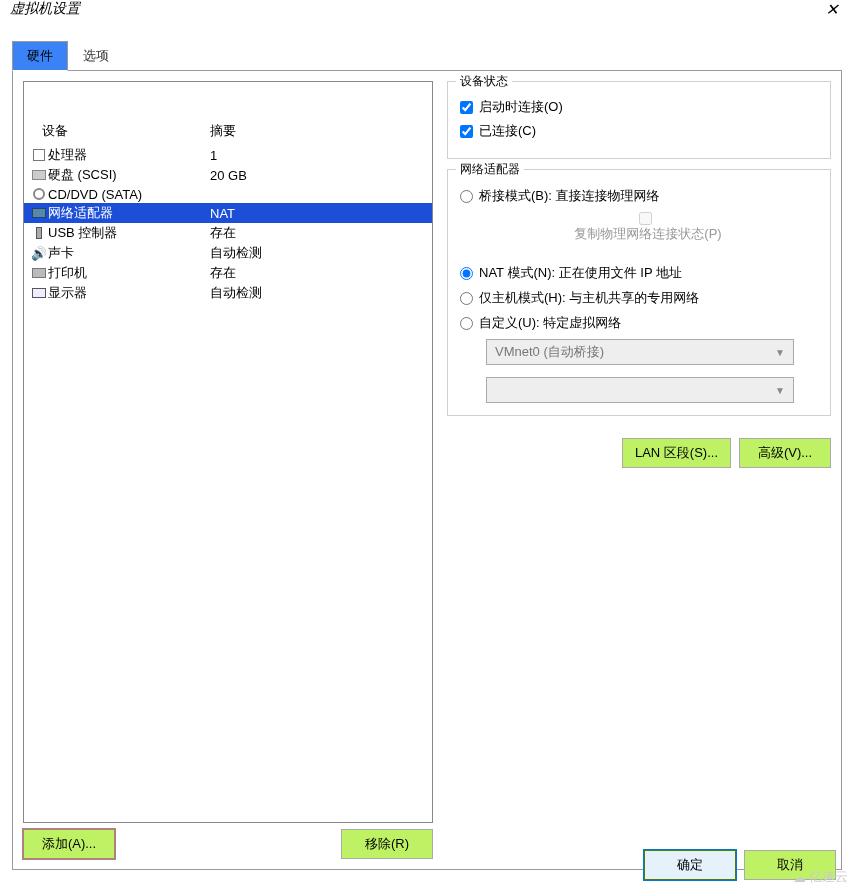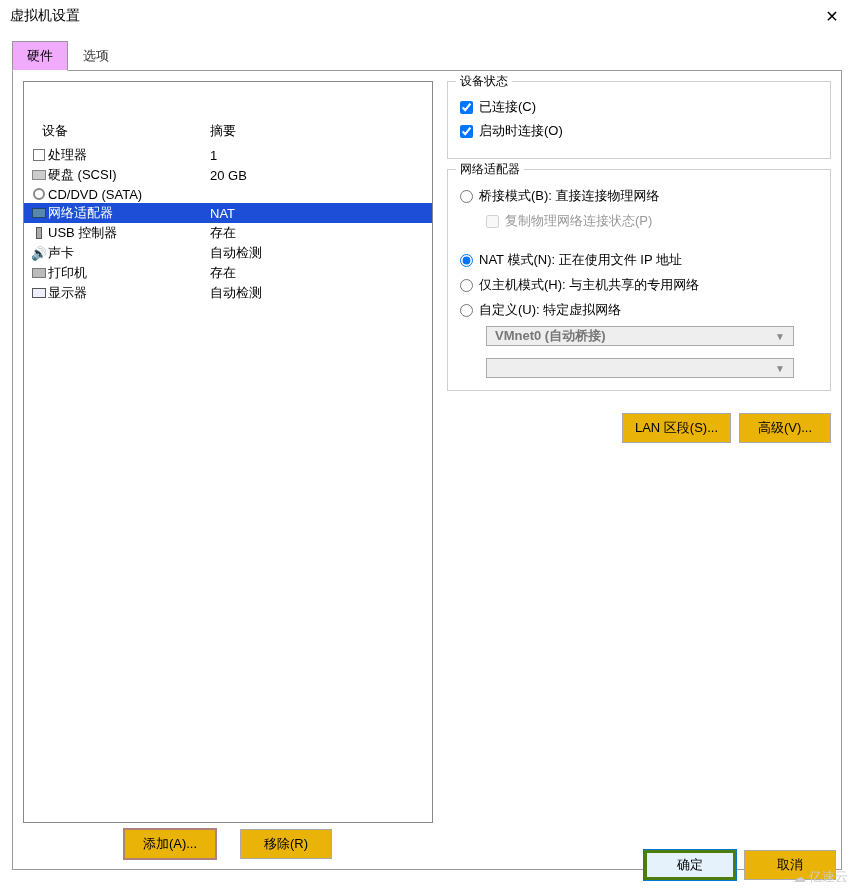--- a/index.html
+++ b/index.html
@@ -1,47 +1,47 @@
 <!DOCTYPE html>
 <html><head>
 <meta charset="utf-8">
 <style>
 * { box-sizing: border-box; margin: 0; padding: 0; font-family: "Microsoft YaHei", "Segoe UI", sans-serif; font-size: 13px; }
 body { background: #fff; width: 854px; height: 892px; position: relative; overflow: hidden; }
-.titlebar { height: 32px; display: flex; align-items: center; padding: 0 10px; }
+.titlebar { height: 32px; display: flex; align-items: flex-start; padding: 0 10px; font-style: italic; }
 .titlebar-text { flex: 1; font-size: 14px; }
 .close-x { width: 24px; text-align: center; font-size: 16px; cursor: pointer; }
 .tabs { display: flex; margin-left: 12px; margin-top: 8px; }
 .tab { padding: 5px 14px; border: 1px solid transparent; position: relative; top: 1px; cursor: pointer; }
-.tab.active { border: 1px solid #999; border-bottom: 1px solid #fff; background: #f0abfc; }
+.tab.active { border: 1px solid #999; border-bottom: 1px solid #fff; background: #3b82f6; }
 .tab:not(.active) { color: #333; }
 .panel { border: 1px solid #999; margin: 0 12px; height: 800px; padding: 10px; display: flex; gap: 14px; }
 .left { width: 410px; display: flex; flex-direction: column; }
 .hw-list { flex: 1; border: 1px solid #888; overflow: hidden; }
 .hw-header { display: flex; padding: 4px 6px; border-bottom: 1px solid transparent; margin-top: 36px; }
 .hw-header .col1 { width: 180px; padding-left: 12px; }
 .hw-row { display: flex; align-items: center; padding: 1px 6px; cursor: pointer; }
 .hw-row.selected { background: #1d4ed8; color: #fff; }
 .hw-row .icon { width: 18px; height: 16px; display: flex; align-items: center; justify-content: center; font-size: 11px; }
 .hw-row .col1 { width: 162px; white-space: nowrap; overflow: hidden; }
 .hw-row .col2 { flex: 1; white-space: nowrap; overflow: hidden; text-overflow: ellipsis; }
-.btn-row { display: flex; justify-content: center; gap: 24px; margin-top: 6px; }
-.btn { min-width: 92px; height: 30px; border: 1px solid #aaa; background: #eab308; cursor: pointer; padding: 0 12px; }
+.btn-row { display: flex; justify-content: space-between; gap: 24px; margin-top: 6px; }
+.btn { min-width: 92px; height: 30px; border: 1px solid #aaa; background: #bef264; cursor: pointer; padding: 0 12px; }
 .btn.highlight { border: 1px solid #b08080; outline: 1px solid #b08080; }
-.btn.primary { border: 3px solid #4d7c0f; outline: 1px solid #0078d7; background: #e5f1fb; }
+.btn.primary { border: 1px solid #4d7c0f; outline: 1px solid #0078d7; background: #e5f1fb; }
 .right { flex: 1; display: flex; flex-direction: column; }
 .groupbox { border: 1px solid #d0d0d0; margin-bottom: 10px; padding: 10px 20px 12px 12px; position: relative; }
 .groupbox-title { position: absolute; top: -9px; left: 8px; background: #fff; padding: 0 4px; font-size: 12px; }
 .check-row { display: flex; align-items: center; margin: 6px 0; cursor: pointer; }
 .check-row input[type=checkbox] { margin-right: 6px; }
 .radio-row { display: flex; align-items: center; margin: 7px 0; cursor: pointer; }
 .radio-row input[type=radio] { margin-right: 6px; }
 .indent { margin-left: 26px; }
-.disabled { color: #999; }
-.combo { width: 308px; height: 20px; border: 1px solid #aaa; background: #eee; color: #777; padding: 0 8px; display: flex; align-items: center; justify-content: space-between; margin-left: 26px; margin-top: 4px; font-weight: bold; }
+.disabled { color: #999; flex-direction: column; }
+.combo { width: 308px; height: 26px; border: 1px solid #aaa; background: #eee; color: #777; padding: 0 8px; display: flex; align-items: center; justify-content: space-between; margin-left: 26px; margin-top: 4px; }
 .combo .arrow { font-size: 10px; color: #888; }
 .right-btns { display: flex; justify-content: flex-end; gap: 8px; margin-top: 12px; }
 .dialog-btns { position: absolute; bottom: 12px; right: 18px; display: flex; gap: 8px; }
 .watermark { position: absolute; bottom: 6px; right: 6px; font-size: 11px; color: #ccc; display: flex; align-items: center; gap: 3px; pointer-events: none; }
 .ic-mem{background:linear-gradient(#3a6,#185);width:14px;height:8px;}
 .ic-cpu{border:1px solid #777;width:12px;height:12px;}
 .ic-disk{background:#ccc;width:14px;height:10px;border:1px solid #888;}
 .ic-cd{border:2px solid #888;width:12px;height:12px;border-radius:50%;}
 .ic-net{background:#58a;width:14px;height:10px;border:1px solid #246;}
 .ic-usb{width:6px;height:12px;border:1px solid #555;background:#aaa;}
@@ -131,25 +131,25 @@
       <button class="btn highlight">添加(A)...</button>
       <button class="btn">移除(R)</button>
     </div>
   </div>
 
   <div class="right">
     <div class="groupbox">
       <span class="groupbox-title">设备状态</span>
       <label class="check-row">
         <input type="checkbox" checked="" style="">
-        <span>已连接(C)</span>
+        <span>启动时连接(O)</span>
       </label>
       <label class="check-row">
         <input type="checkbox" checked="" style="">
-        <span>启动时连接(O)</span>
+        <span>已连接(C)</span>
       </label>
     </div>
 
     <div class="groupbox">
       <span class="groupbox-title">网络适配器</span>
       <label class="radio-row">
         <input type="radio" name="net" style="">
         <span>桥接模式(B): 直接连接物理网络</span>
       </label>
       <label class="check-row indent disabled">

